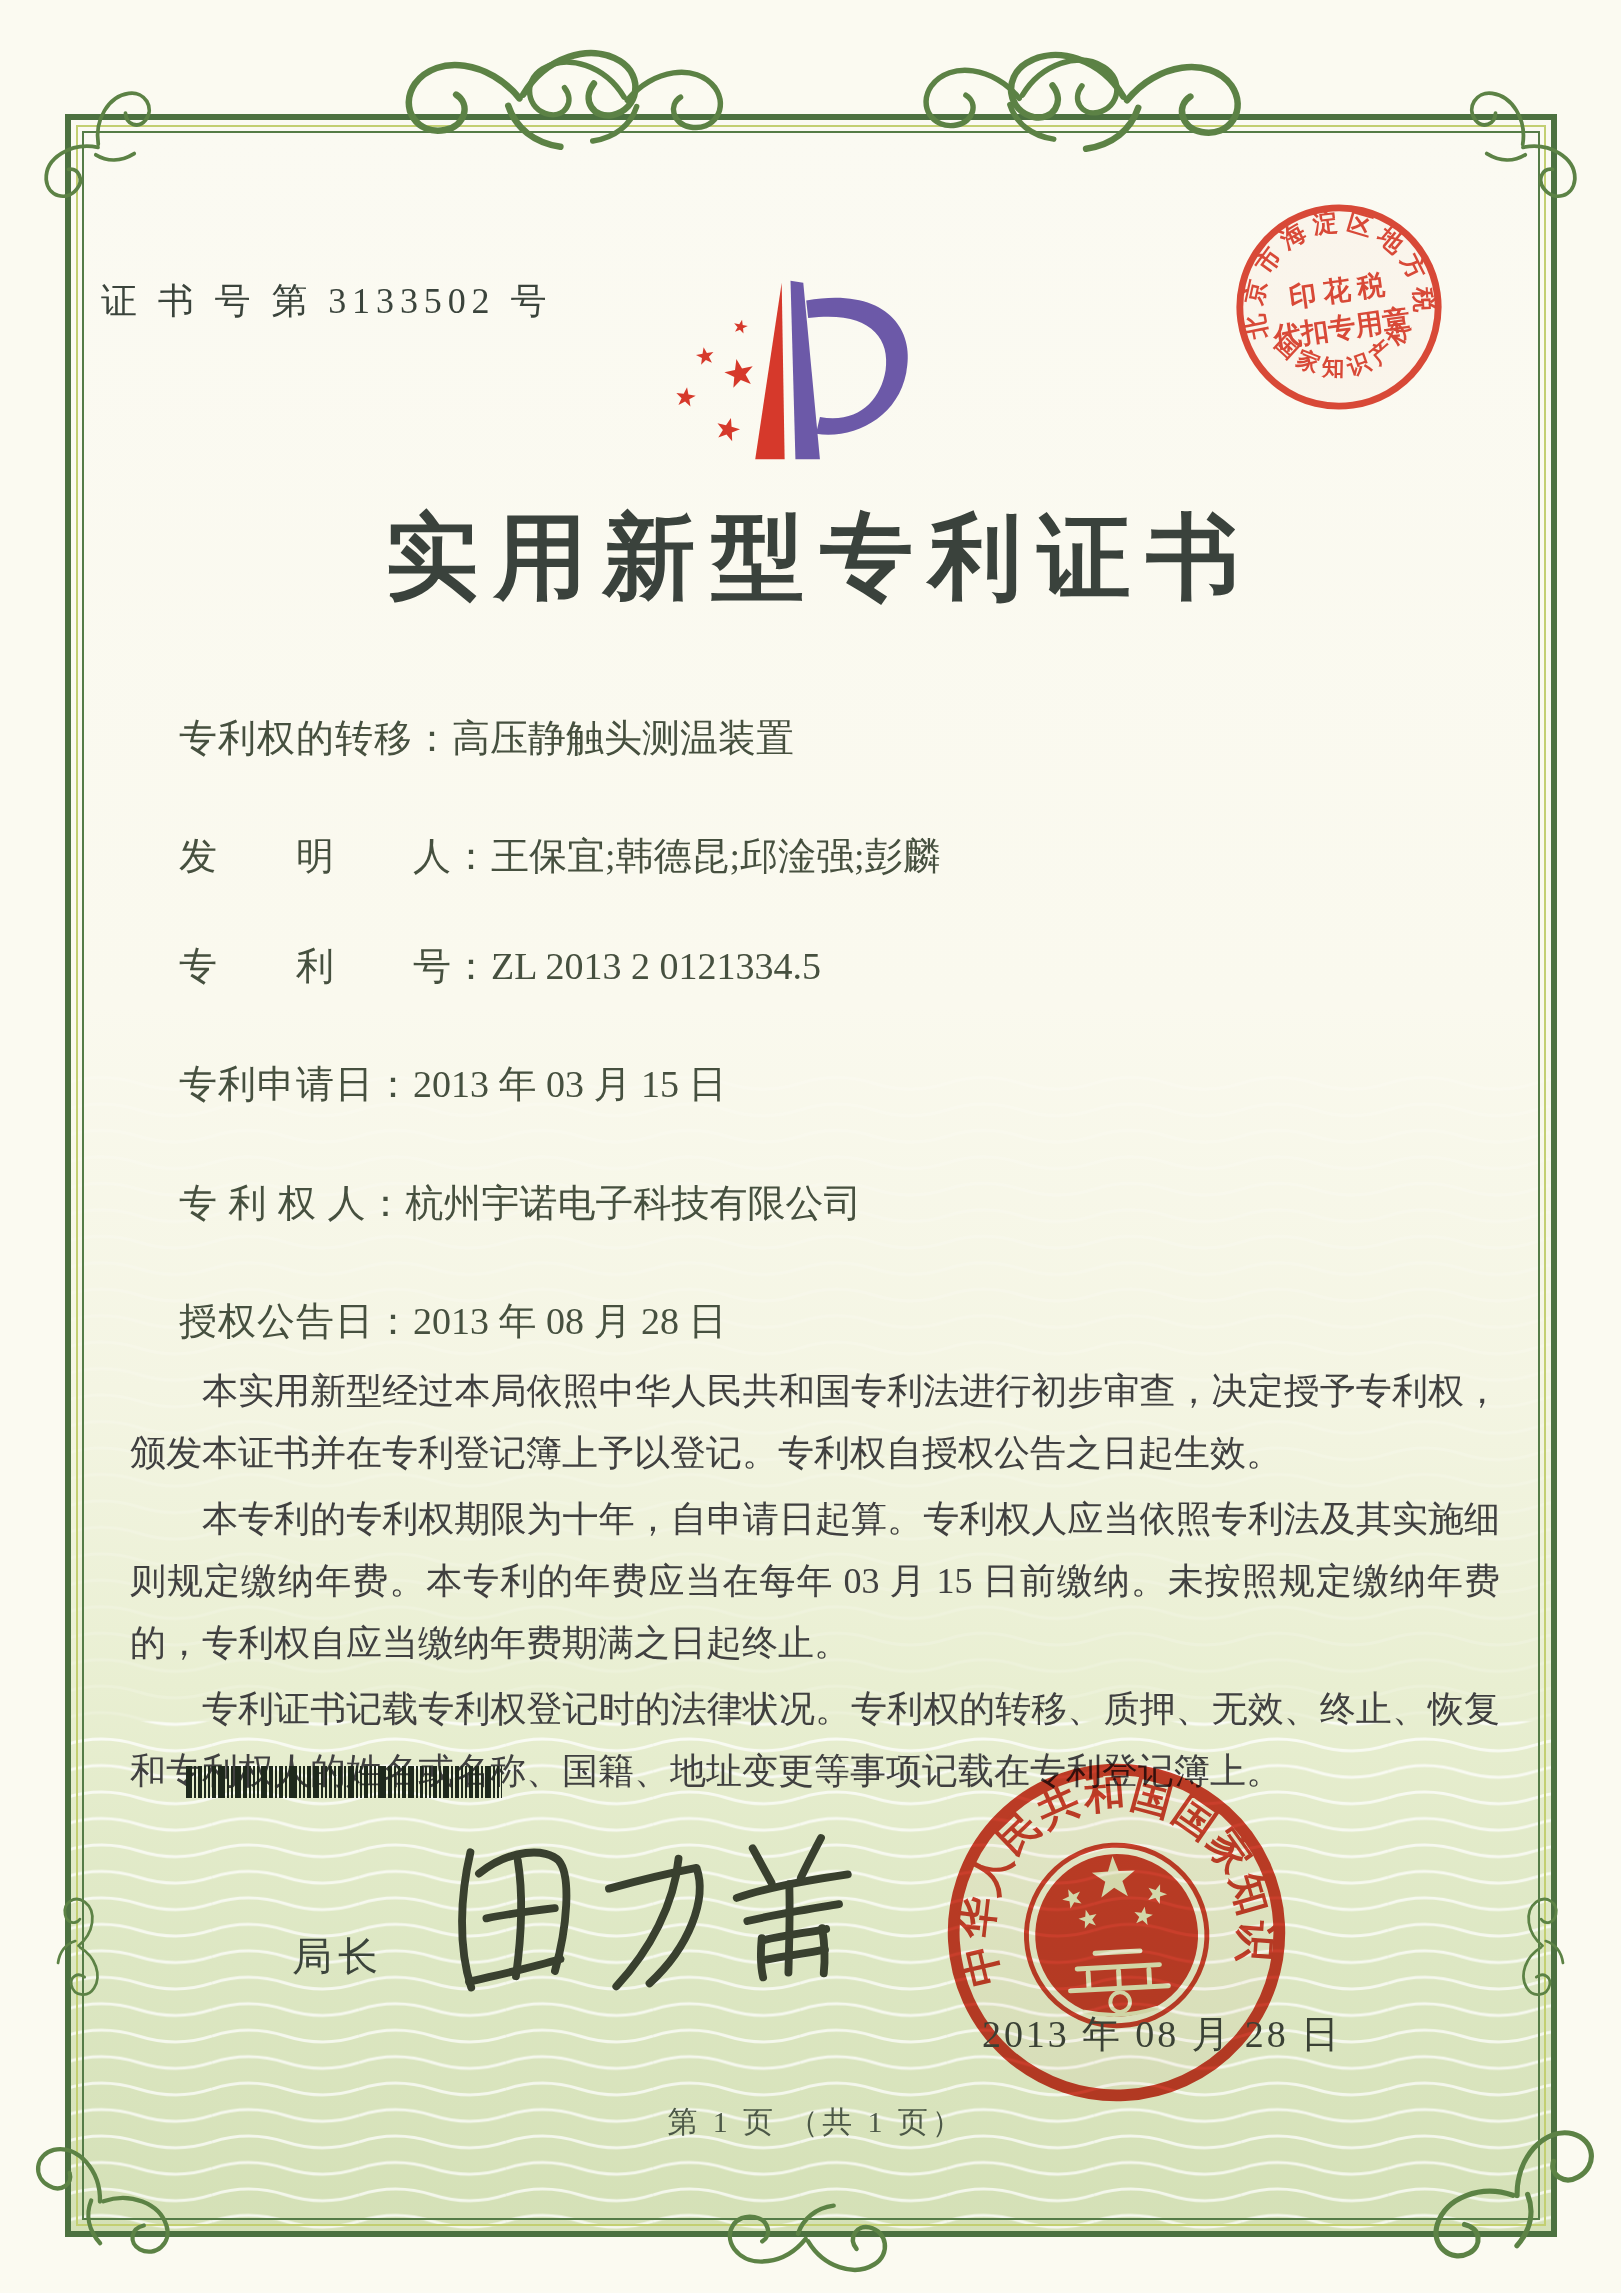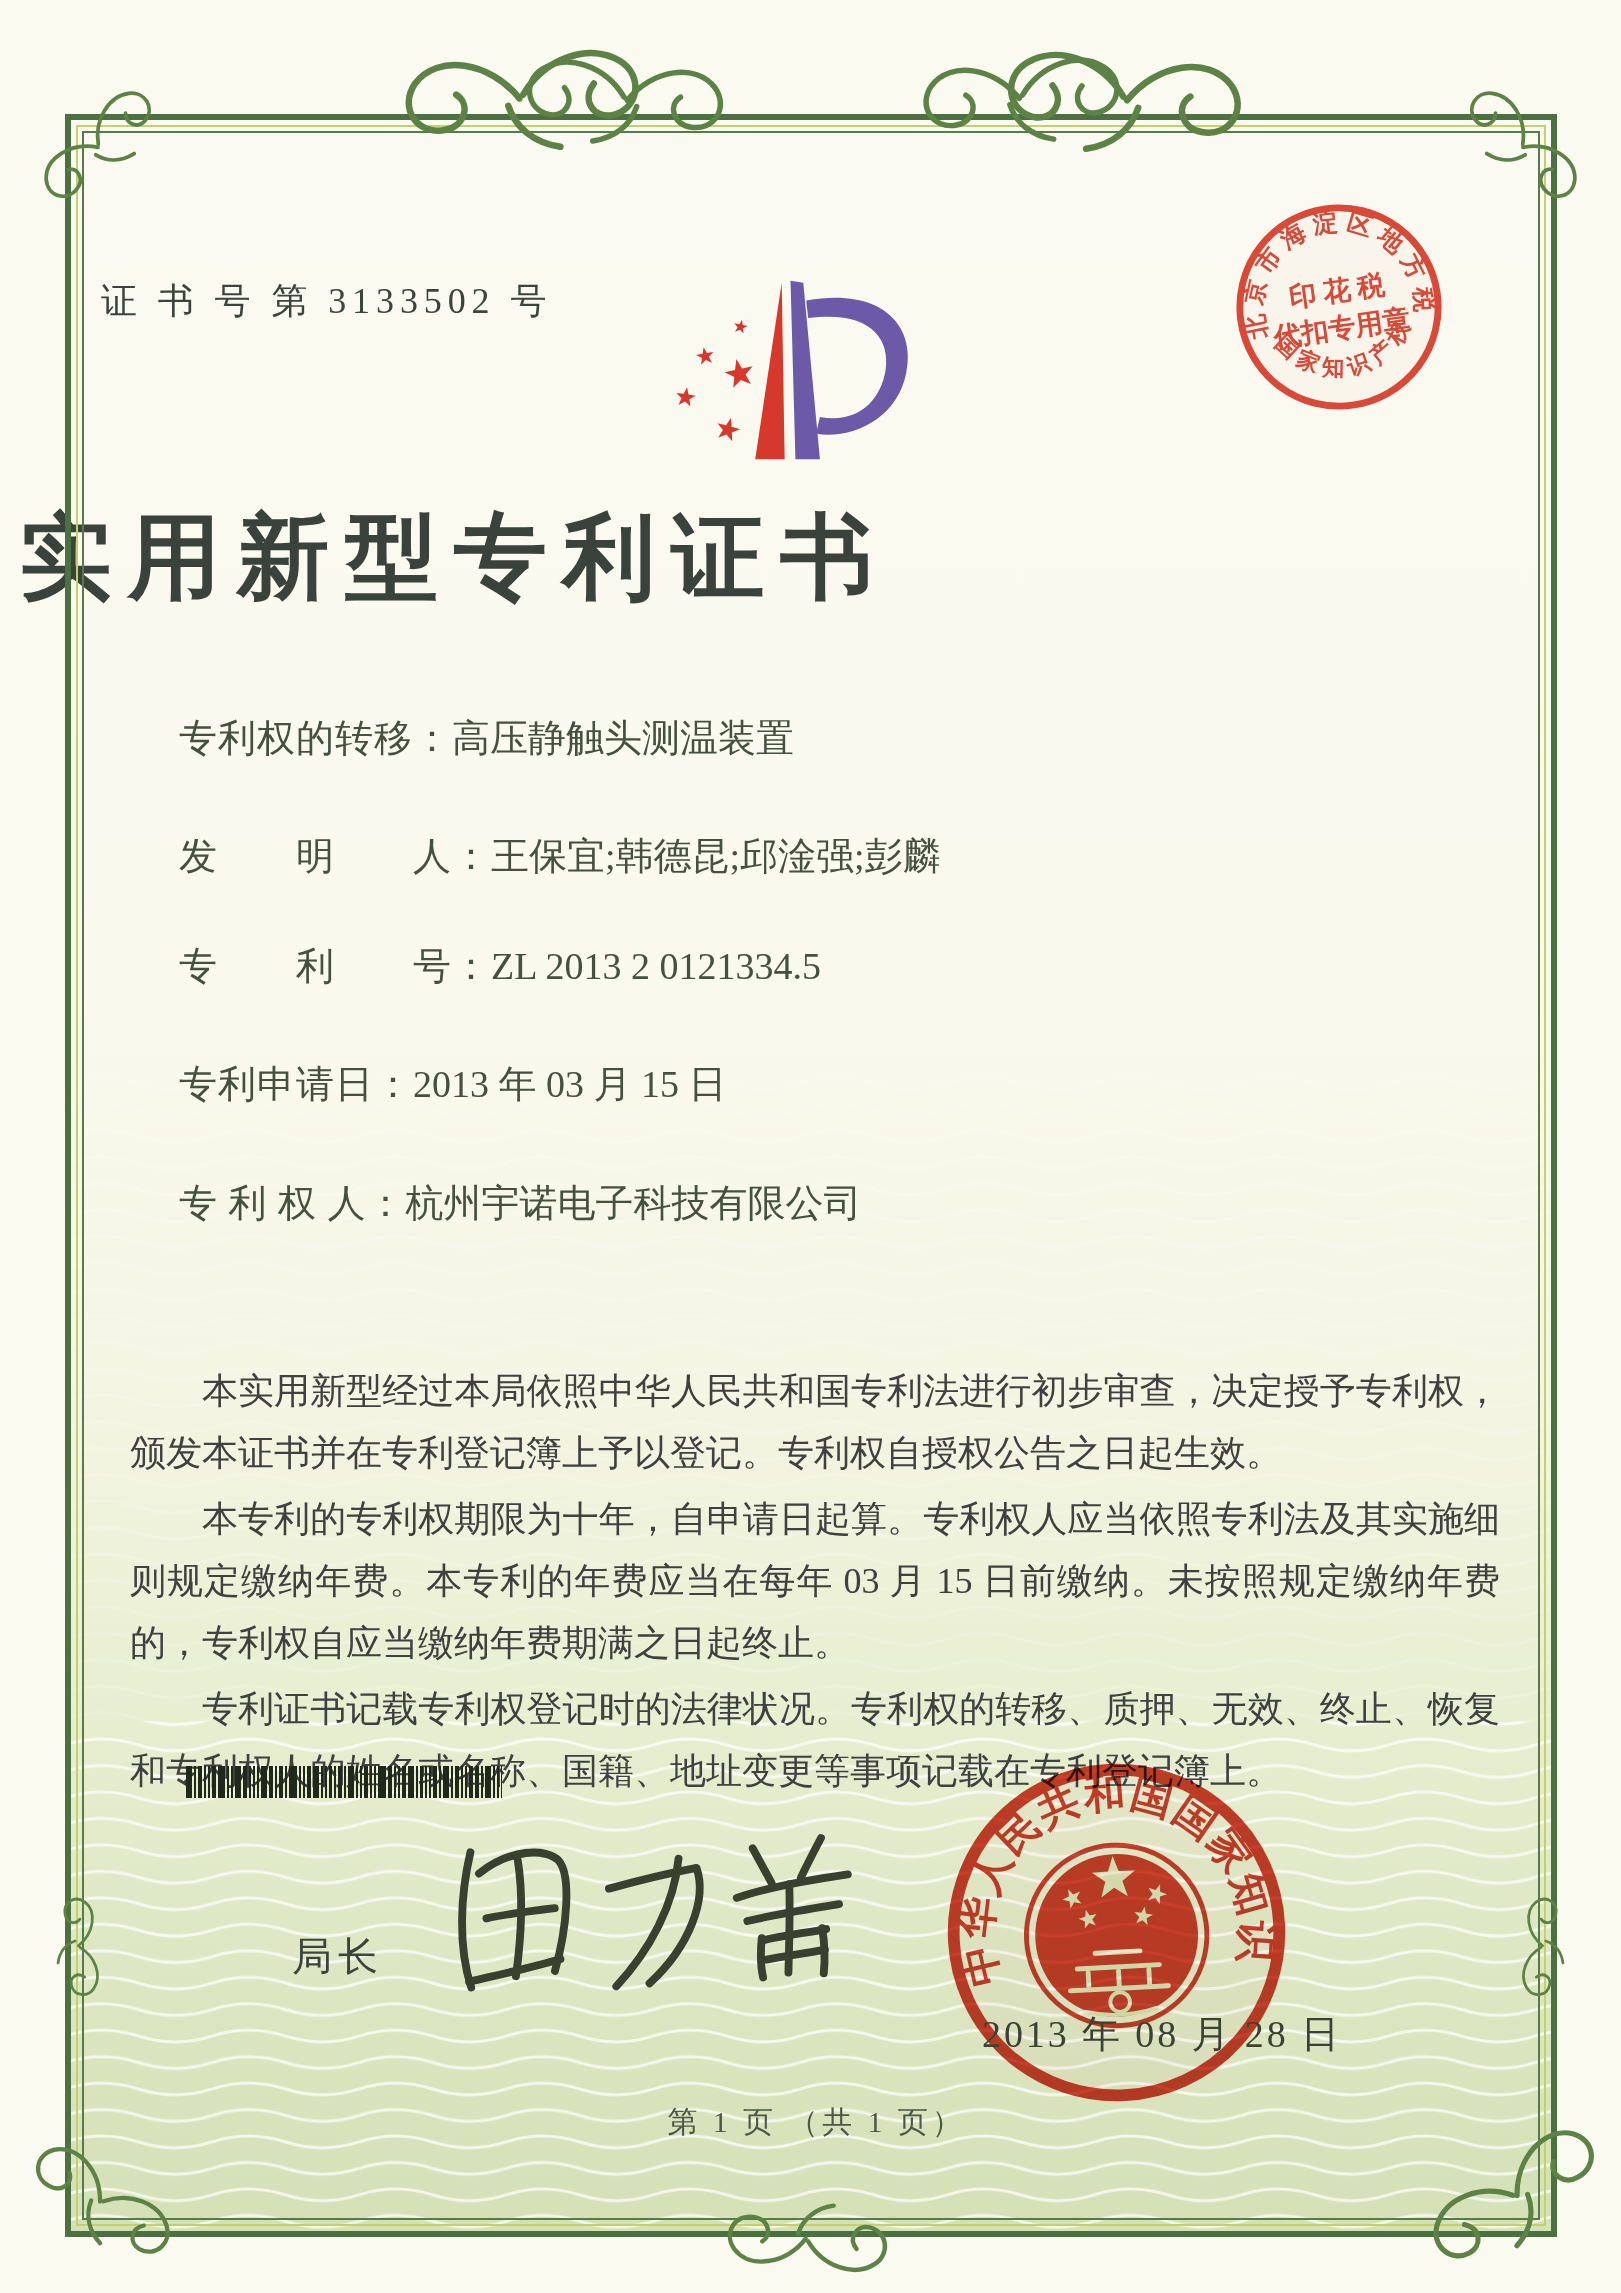--- a/index.html
+++ b/index.html
@@ -16,21 +16,21 @@
   .frame .b2{position:absolute;inset:10.8px;border:2.9px solid #c3cf72;}
   .frame .b3{position:absolute;inset:16.7px;border:2.9px solid #557c47;}
   .paper{
     position:absolute;left:65px;top:114px;width:1492px;height:2123px;z-index:0;
     background:linear-gradient(180deg,#fbfaf2 0%,#faf9ee 42%,#f4f5e3 60%,#e9efd2 74%,#dde7c3 87%,#d4e0b6 100%);
   }
   .waves{position:absolute;left:0;top:0;z-index:1;}
   .deco{position:absolute;left:0;top:0;z-index:4;pointer-events:none;}
   
   .certno{left:101px;top:277px;font-size:36px;letter-spacing:5.9px;color:#3b443c;z-index:2;}
-  .title{left:0;right:0;top:495px;font-size:93px;font-weight:700;
+  .title{left:0;right:0;top:495px;text-align:center;font-size:93px;font-weight:700;
          letter-spacing:15.7px;padding-left:19px;color:#3a423c;z-index:2;}
   .field{left:179px;font-size:38px;color:#46503f;z-index:2;white-space:nowrap;}
   .field .lab{letter-spacing:1px;}
   .paras{left:130px;top:1360px;width:1370px;z-index:2;}
   .paras p{margin:0 0 3.9px 0;font-size:36px;line-height:62px;text-align:justify;
            text-indent:2em;color:#404040;}
   .barcode{left:186px;top:1766px;width:316px;height:32px;z-index:2;overflow:hidden;white-space:nowrap;}
   .sig-label{left:292px;top:1929px;font-size:40px;letter-spacing:5.9px;color:#3c453c;z-index:2;}
   .sig{left:387px;top:1825px;z-index:2;transform:rotate(-2deg);}
   .sr{position:absolute;width:1px;height:1px;overflow:hidden;clip-path:inset(50%);}
@@ -130,20 +130,23 @@
     <span class="lab">发　　明　　人：</span><span>王保宜;韩德昆;邱淦强;彭麟</span>
   </div>
   <div class="abs field" style="top:941px;">
     <span class="lab">专　　利　　号：</span><span>ZL 2013 2 0121334.5</span>
   </div>
   <div class="abs field" style="top:1059px;">
     <span class="lab">专利申请日：</span><span>2013 年 03 月 15 日</span>
   </div>
   <div class="abs field" style="top:1178px;">
     <span class="lab">专 利 权 人：</span><span>杭州宇诺电子科技有限公司</span>
+  </div>
+  <div class="abs field" style="top:1296px;">
+    <span class="lab">授权公告日：</span><span>2013 年 08 月 28 日</span>
   </div>
 
   <div class="abs paras">
     <p>本实用新型经过本局依照中华人民共和国专利法进行初步审查，决定授予专利权，颁发本证书并在专利登记簿上予以登记。专利权自授权公告之日起生效。</p>
     <p>本专利的专利权期限为十年，自申请日起算。专利权人应当依照专利法及其实施细则规定缴纳年费。本专利的年费应当在每年 03 月 15 日前缴纳。未按照规定缴纳年费的，专利权自应当缴纳年费期满之日起终止。</p>
     <p>专利证书记载专利权登记时的法律状况。专利权的转移、质押、无效、终止、恢复和专利权人的姓名或名称、国籍、地址变更等事项记载在专利登记簿上。</p>
   </div>
 
   <div class="abs barcode"><span style="display: inline-block; height: 100%; width: 5.9px; margin-right: 2px; background: rgb(30, 41, 28); vertical-align: top;"></span><span style="display: inline-block; height: 100%; width: 2px; margin-right: 2px; background: rgb(30, 41, 28); vertical-align: top;"></span><span style="display: inline-block; height: 100%; width: 3.9px; margin-right: 2px; background: rgb(30, 41, 28); vertical-align: top;"></span><span style="display: inline-block; height: 100%; width: 2px; margin-right: 2px; background: rgb(30, 41, 28); vertical-align: top;"></span><span style="display: inline-block; height: 100%; width: 2px; margin-right: 2px; background: rgb(30, 41, 28); vertical-align: top;"></span><span style="display: inline-block; height: 100%; width: 3.9px; margin-right: 2px; background: rgb(30, 41, 28); vertical-align: top;"></span><span style="display: inline-block; height: 100%; width: 7.8px; margin-right: 2px; background: rgb(30, 41, 28); vertical-align: top;"></span><span style="display: inline-block; height: 100%; width: 2px; margin-right: 2px; background: rgb(30, 41, 28); vertical-align: top;"></span><span style="display: inline-block; height: 100%; width: 2px; margin-right: 2px; background: rgb(30, 41, 28); vertical-align: top;"></span><span style="display: inline-block; height: 100%; width: 5.9px; margin-right: 2px; background: rgb(30, 41, 28); vertical-align: top;"></span><span style="display: inline-block; height: 100%; width: 3.9px; margin-right: 2px; background: rgb(30, 41, 28); vertical-align: top;"></span><span style="display: inline-block; height: 100%; width: 2px; margin-right: 2px; background: rgb(30, 41, 28); vertical-align: top;"></span><span style="display: inline-block; height: 100%; width: 2px; margin-right: 2px; background: rgb(30, 41, 28); vertical-align: top;"></span><span style="display: inline-block; height: 100%; width: 2px; margin-right: 2px; background: rgb(30, 41, 28); vertical-align: top;"></span><span style="display: inline-block; height: 100%; width: 5.9px; margin-right: 2px; background: rgb(30, 41, 28); vertical-align: top;"></span><span style="display: inline-block; height: 100%; width: 3.9px; margin-right: 2px; background: rgb(30, 41, 28); vertical-align: top;"></span><span style="display: inline-block; height: 100%; width: 2px; margin-right: 2px; background: rgb(30, 41, 28); vertical-align: top;"></span><span style="display: inline-block; height: 100%; width: 3.9px; margin-right: 2px; background: rgb(30, 41, 28); vertical-align: top;"></span><span style="display: inline-block; height: 100%; width: 2px; margin-right: 2px; background: rgb(30, 41, 28); vertical-align: top;"></span><span style="display: inline-block; height: 100%; width: 7.8px; margin-right: 2px; background: rgb(30, 41, 28); vertical-align: top;"></span><span style="display: inline-block; height: 100%; width: 2px; margin-right: 2px; background: rgb(30, 41, 28); vertical-align: top;"></span><span style="display: inline-block; height: 100%; width: 2px; margin-right: 2px; background: rgb(30, 41, 28); vertical-align: top;"></span><span style="display: inline-block; height: 100%; width: 3.9px; margin-right: 2px; background: rgb(30, 41, 28); vertical-align: top;"></span><span style="display: inline-block; height: 100%; width: 5.9px; margin-right: 2px; background: rgb(30, 41, 28); vertical-align: top;"></span><span style="display: inline-block; height: 100%; width: 2px; margin-right: 2px; background: rgb(30, 41, 28); vertical-align: top;"></span><span style="display: inline-block; height: 100%; width: 2px; margin-right: 2px; background: rgb(30, 41, 28); vertical-align: top;"></span><span style="display: inline-block; height: 100%; width: 3.9px; margin-right: 2px; background: rgb(30, 41, 28); vertical-align: top;"></span><span style="display: inline-block; height: 100%; width: 2px; margin-right: 2px; background: rgb(30, 41, 28); vertical-align: top;"></span><span style="display: inline-block; height: 100%; width: 3.9px; margin-right: 2px; background: rgb(30, 41, 28); vertical-align: top;"></span><span style="display: inline-block; height: 100%; width: 2px; margin-right: 2px; background: rgb(30, 41, 28); vertical-align: top;"></span><span style="display: inline-block; height: 100%; width: 5.9px; margin-right: 2px; background: rgb(30, 41, 28); vertical-align: top;"></span><span style="display: inline-block; height: 100%; width: 2px; margin-right: 2px; background: rgb(30, 41, 28); vertical-align: top;"></span><span style="display: inline-block; height: 100%; width: 2px; margin-right: 2px; background: rgb(30, 41, 28); vertical-align: top;"></span><span style="display: inline-block; height: 100%; width: 3.9px; margin-right: 2px; background: rgb(30, 41, 28); vertical-align: top;"></span><span style="display: inline-block; height: 100%; width: 2px; margin-right: 2px; background: rgb(30, 41, 28); vertical-align: top;"></span><span style="display: inline-block; height: 100%; width: 2px; margin-right: 2px; background: rgb(30, 41, 28); vertical-align: top;"></span><span style="display: inline-block; height: 100%; width: 7.8px; margin-right: 2px; background: rgb(30, 41, 28); vertical-align: top;"></span><span style="display: inline-block; height: 100%; width: 3.9px; margin-right: 2px; background: rgb(30, 41, 28); vertical-align: top;"></span><span style="display: inline-block; height: 100%; width: 2px; margin-right: 2px; background: rgb(30, 41, 28); vertical-align: top;"></span><span style="display: inline-block; height: 100%; width: 2px; margin-right: 2px; background: rgb(30, 41, 28); vertical-align: top;"></span><span style="display: inline-block; height: 100%; width: 3.9px; margin-right: 2px; background: rgb(30, 41, 28); vertical-align: top;"></span><span style="display: inline-block; height: 100%; width: 5.9px; margin-right: 2px; background: rgb(30, 41, 28); vertical-align: top;"></span><span style="display: inline-block; height: 100%; width: 2px; margin-right: 2px; background: rgb(30, 41, 28); vertical-align: top;"></span><span style="display: inline-block; height: 100%; width: 3.9px; margin-right: 2px; background: rgb(30, 41, 28); vertical-align: top;"></span><span style="display: inline-block; height: 100%; width: 2px; margin-right: 2px; background: rgb(30, 41, 28); vertical-align: top;"></span><span style="display: inline-block; height: 100%; width: 2px; margin-right: 2px; background: rgb(30, 41, 28); vertical-align: top;"></span><span style="display: inline-block; height: 100%; width: 3.9px; margin-right: 2px; background: rgb(30, 41, 28); vertical-align: top;"></span><span style="display: inline-block; height: 100%; width: 2px; margin-right: 2px; background: rgb(30, 41, 28); vertical-align: top;"></span><span style="display: inline-block; height: 100%; width: 5.9px; margin-right: 2px; background: rgb(30, 41, 28); vertical-align: top;"></span><span style="display: inline-block; height: 100%; width: 2px; margin-right: 2px; background: rgb(30, 41, 28); vertical-align: top;"></span><span style="display: inline-block; height: 100%; width: 3.9px; margin-right: 2px; background: rgb(30, 41, 28); vertical-align: top;"></span><span style="display: inline-block; height: 100%; width: 2px; margin-right: 2px; background: rgb(30, 41, 28); vertical-align: top;"></span><span style="display: inline-block; height: 100%; width: 2px; margin-right: 2px; background: rgb(30, 41, 28); vertical-align: top;"></span><span style="display: inline-block; height: 100%; width: 3.9px; margin-right: 2px; background: rgb(30, 41, 28); vertical-align: top;"></span><span style="display: inline-block; height: 100%; width: 3.9px; margin-right: 2px; background: rgb(30, 41, 28); vertical-align: top;"></span><span style="display: inline-block; height: 100%; width: 2px; margin-right: 2px; background: rgb(30, 41, 28); vertical-align: top;"></span><span style="display: inline-block; height: 100%; width: 5.9px; margin-right: 2px; background: rgb(30, 41, 28); vertical-align: top;"></span><span style="display: inline-block; height: 100%; width: 2px; margin-right: 2px; background: rgb(30, 41, 28); vertical-align: top;"></span><span style="display: inline-block; height: 100%; width: 2px; margin-right: 2px; background: rgb(30, 41, 28); vertical-align: top;"></span><span style="display: inline-block; height: 100%; width: 3.9px; margin-right: 2px; background: rgb(30, 41, 28); vertical-align: top;"></span></div>
 

